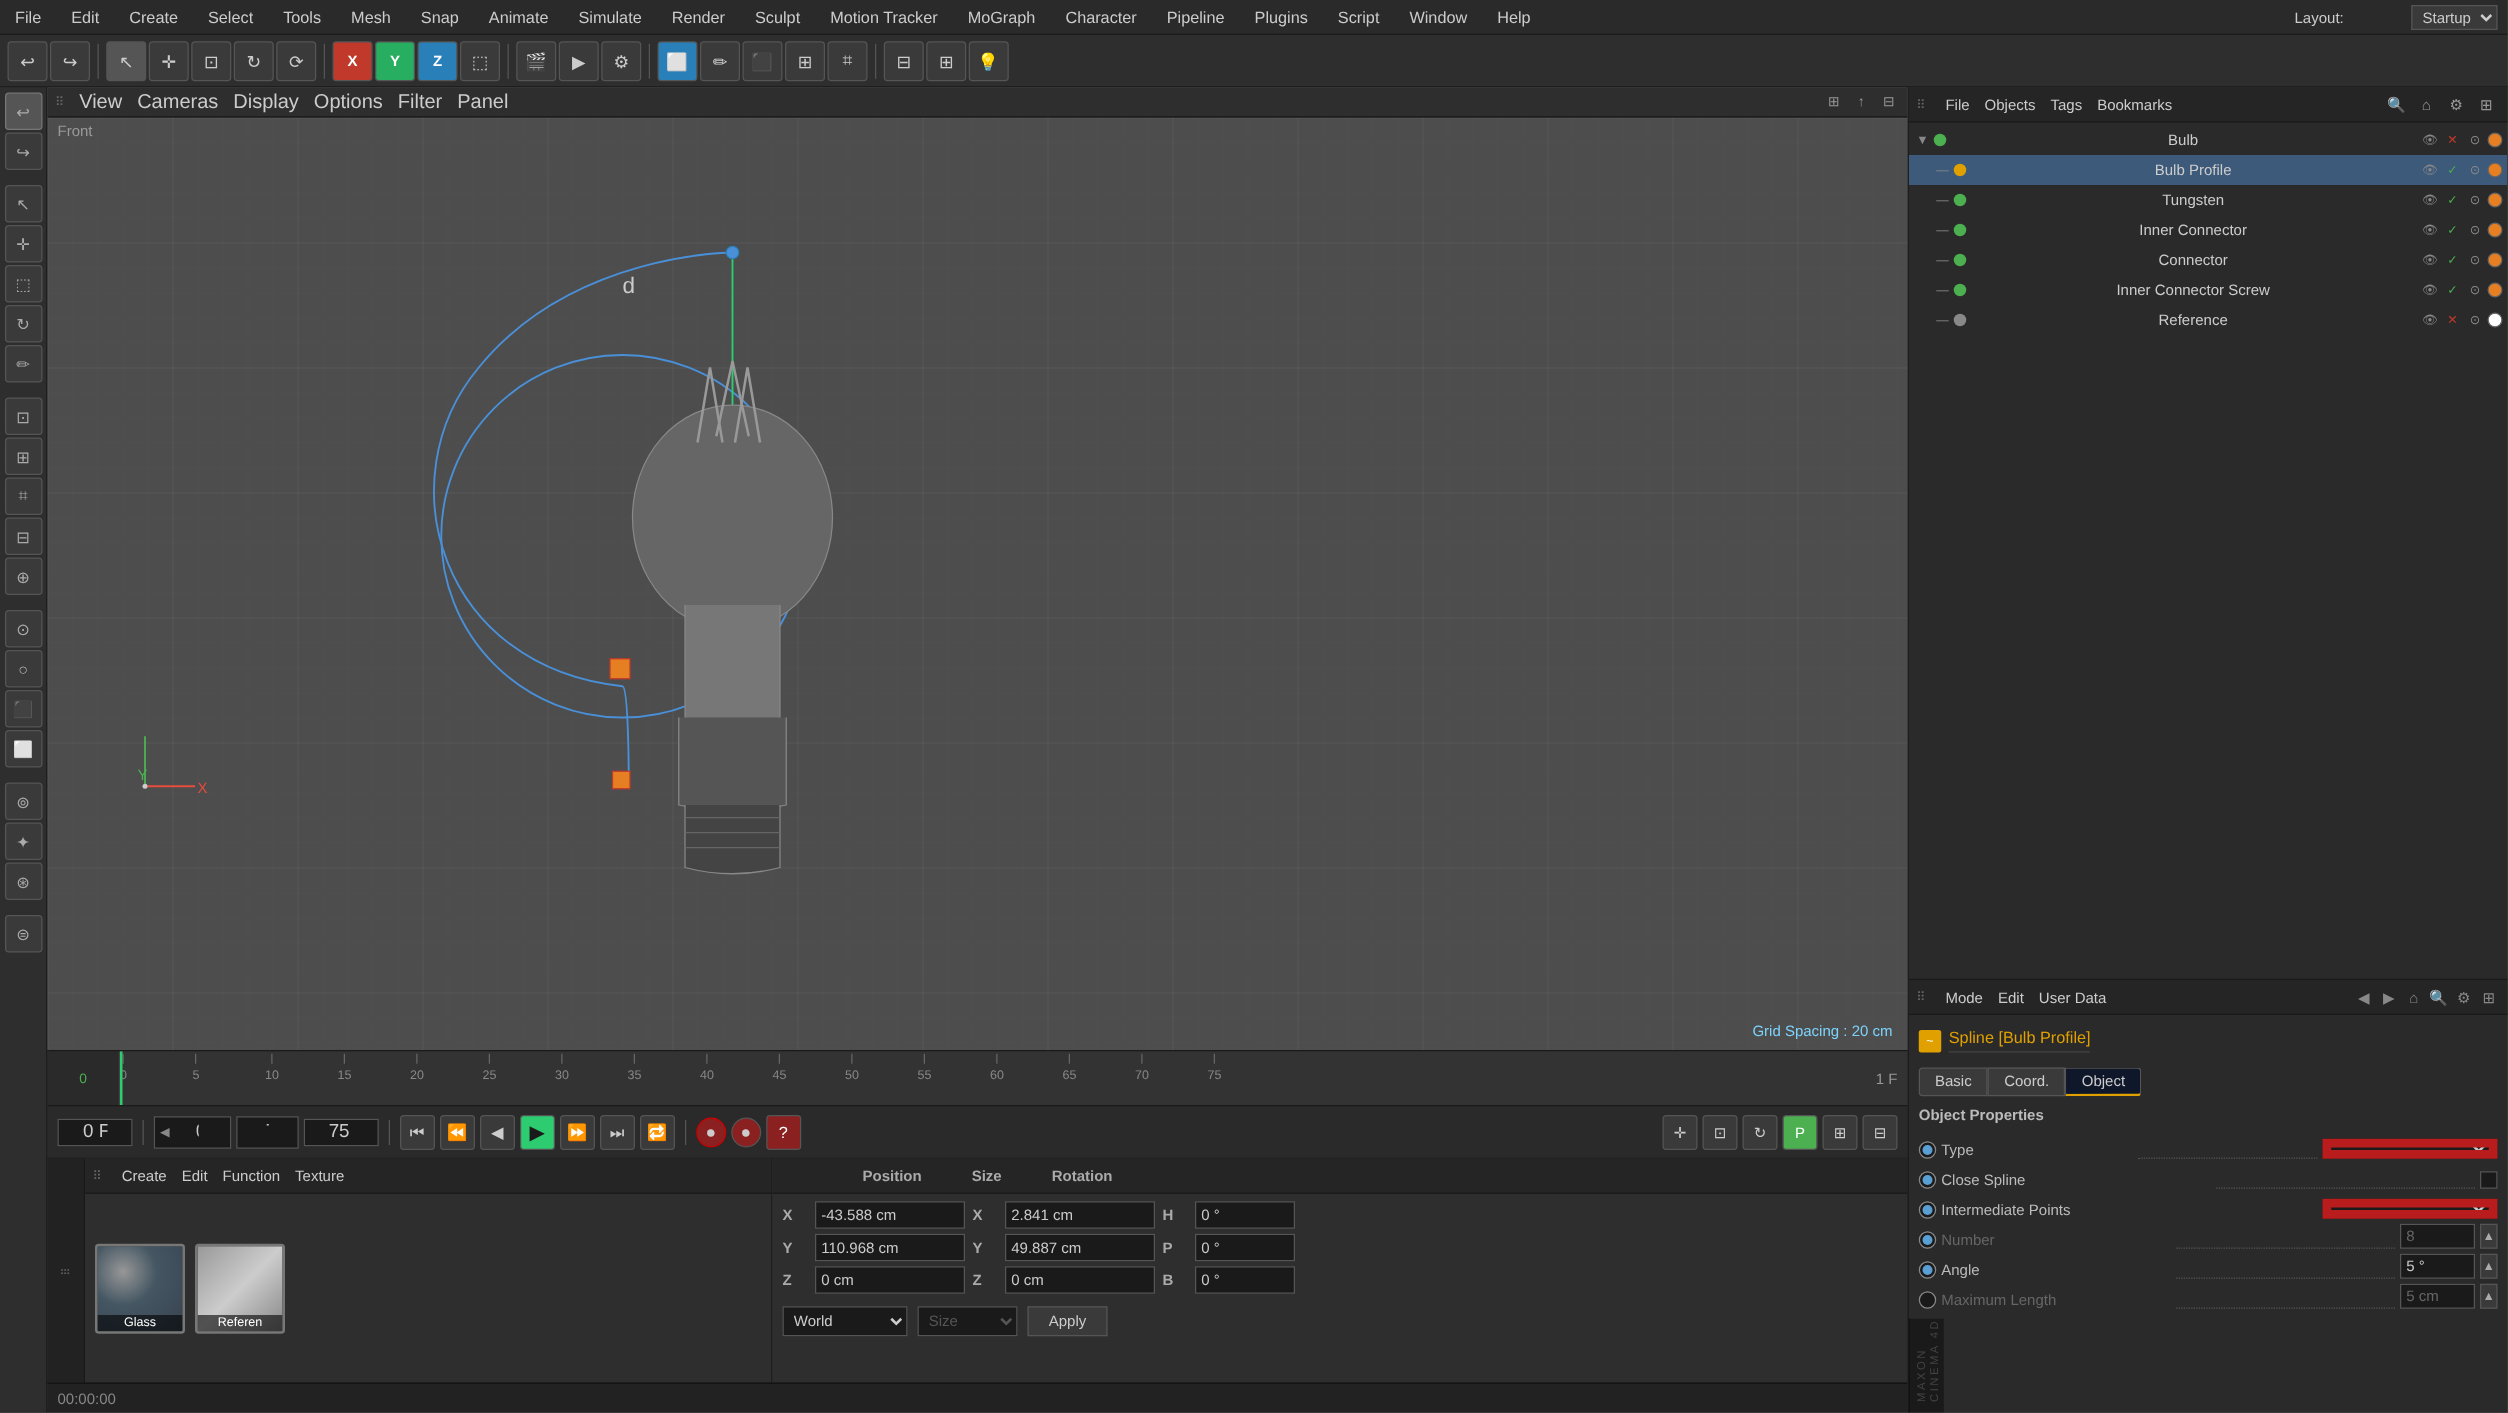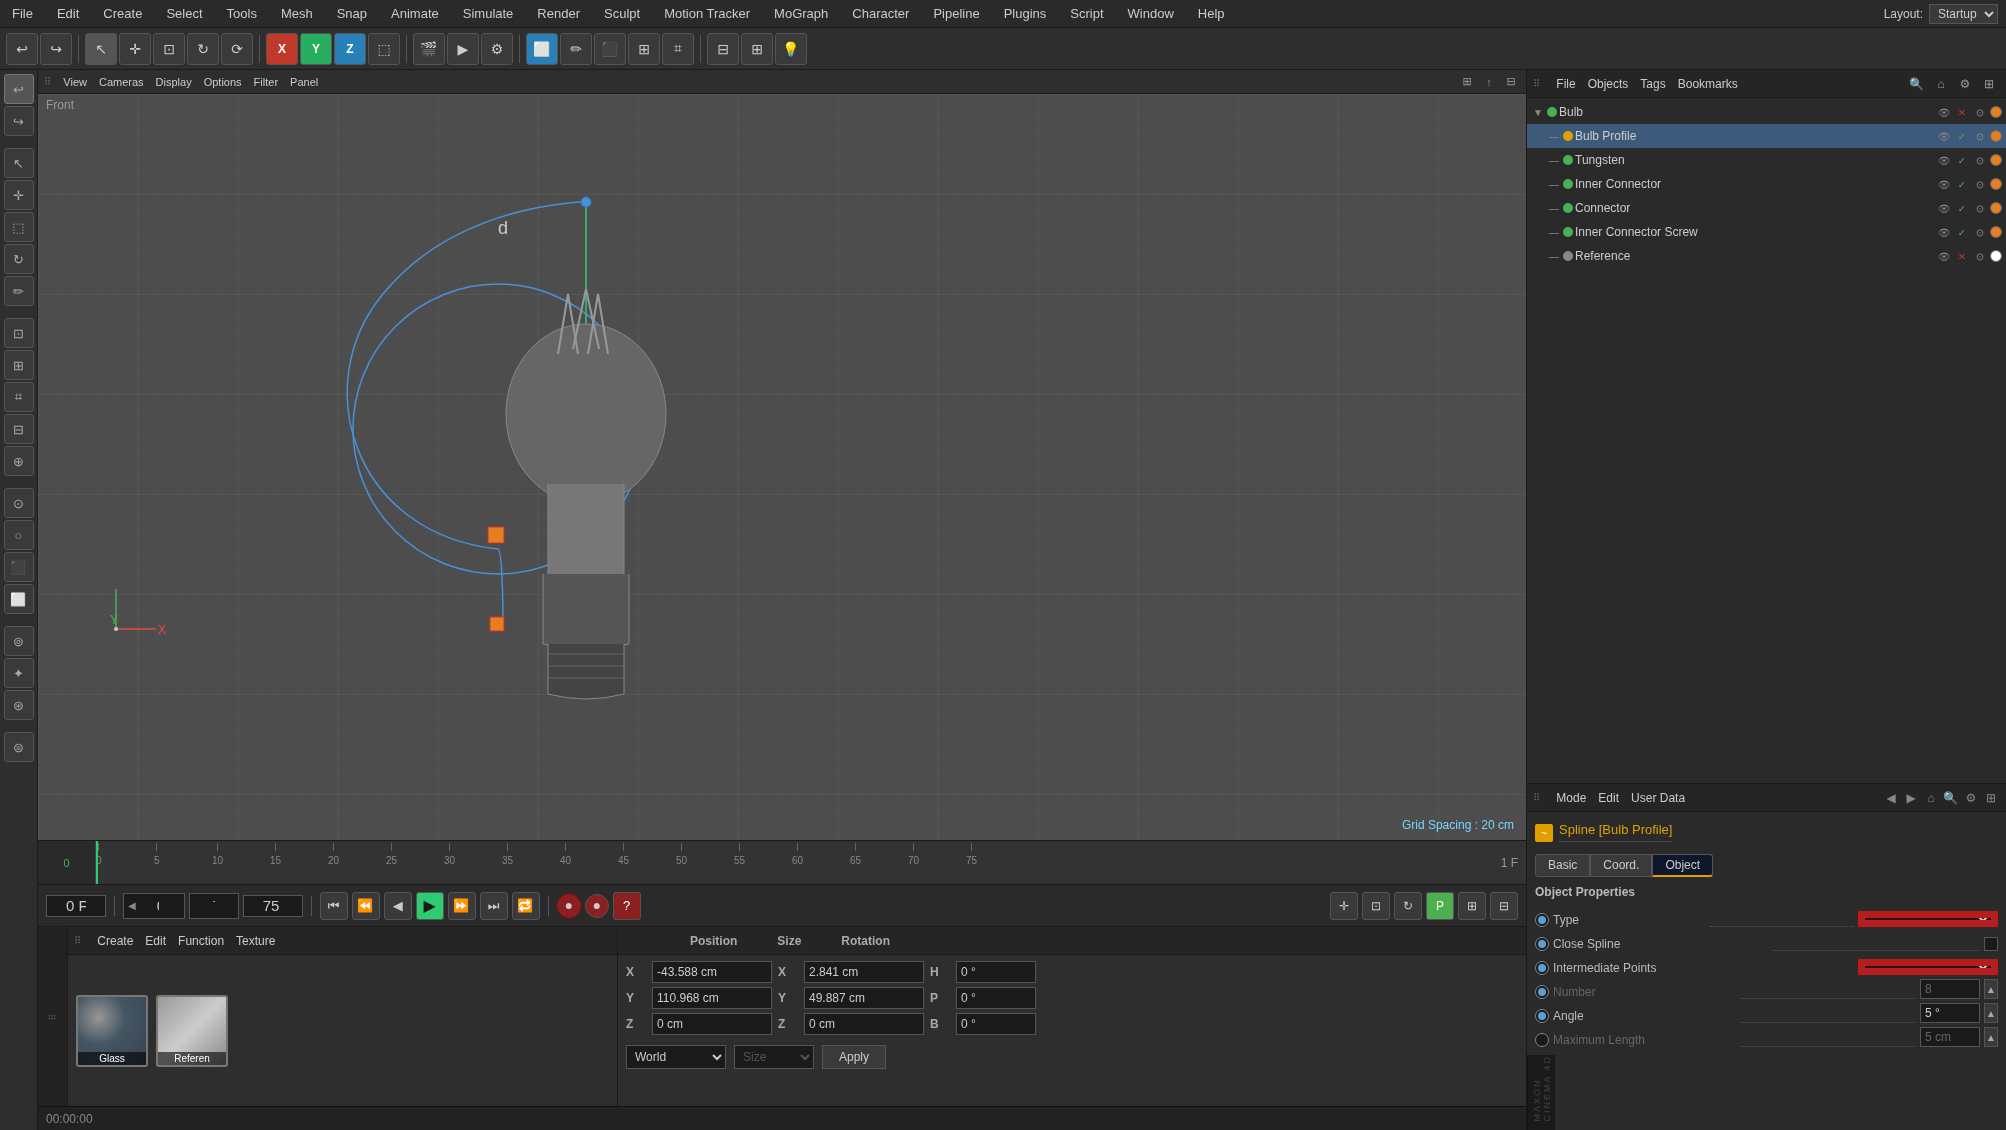--- a/index.html
+++ b/index.html
@@ -36,20 +36,21 @@
       gap: 6px;
       color: #ccc;
       font-size: 12px;
     }
     #layout-select {
       background: #3a3a3a;
       color: #ccc;
       border: 1px solid #555;
       padding: 1px 4px;
       font-size: 12px;
+      margin-left: 48px;
     }
 
     
     #toolbar {
       display: flex;
       align-items: center;
       height: 42px;
       background: #2e2e2e;
       border-bottom: 1px solid #1a1a1a;
       padding: 0 6px;
@@ -130,21 +131,21 @@
       height: 24px;
       background: #2e2e2e;
       border-bottom: 1px solid #1a1a1a;
       padding: 0 6px;
       gap: 12px;
       position: absolute;
       top: 0; left: 0; right: 0;
       z-index: 10;
     }
     .viewport-menu-item {
-      font-size: 11px;
+      font-size: 16px;
       color: #ccc;
       cursor: pointer;
     }
     #viewport-icons {
       margin-left: auto;
       display: flex;
       gap: 4px;
     }
     .vp-icon {
       width: 18px;
@@ -513,20 +514,21 @@
     }
     .obj-color-dot {
       width: 10px; height: 10px;
       border-radius: 50%;
       flex-shrink: 0;
     }
     .obj-name {
       flex: 1;
       font-size: 12px;
       color: #ccc;
+      text-align: center;
     }
     .obj-icons {
       display: flex;
       gap: 2px;
       align-items: center;
     }
     .obj-icon-btn {
       width: 16px; height: 16px;
       display: flex; align-items: center; justify-content: center;
       font-size: 10px; color: #888; cursor: pointer;

